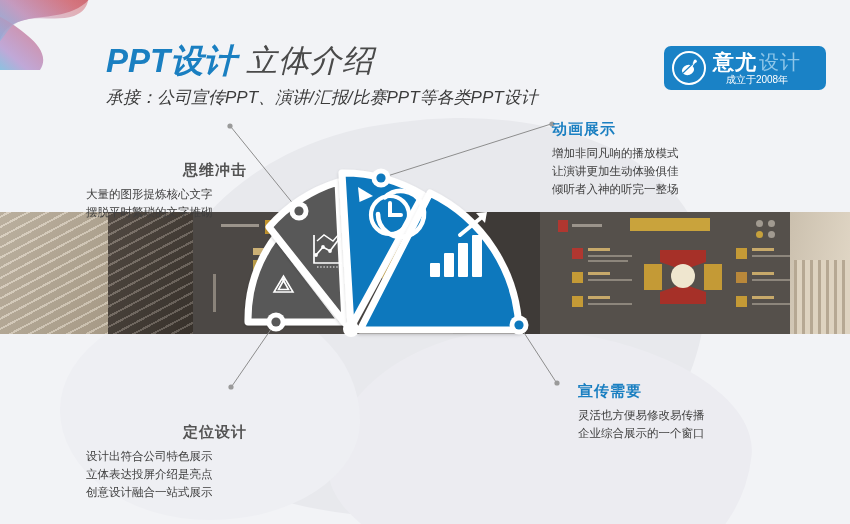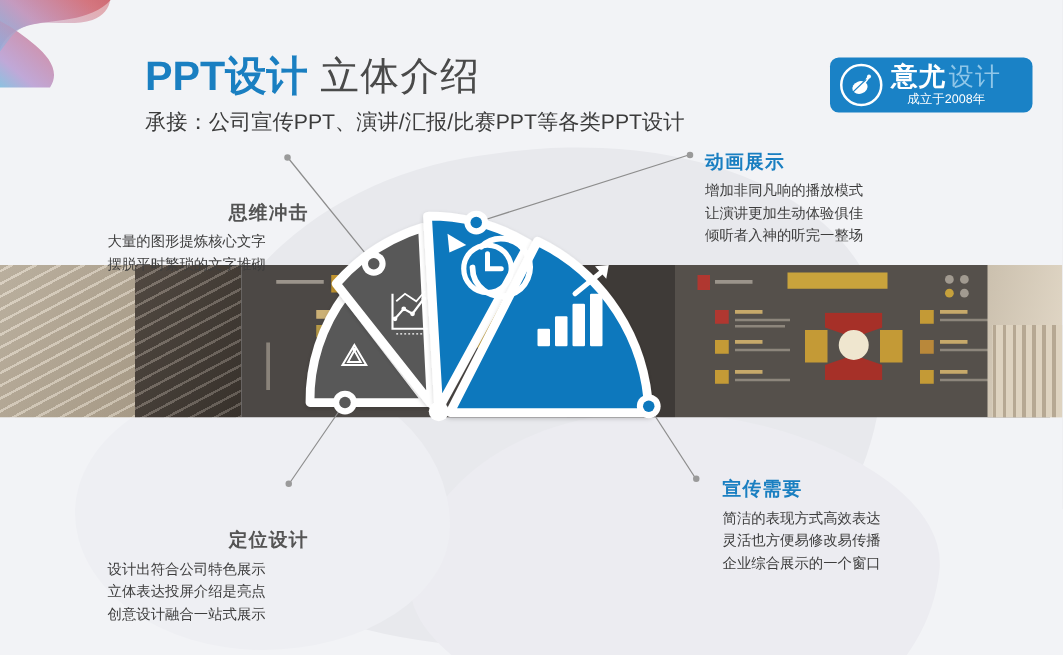--- a/index.html
+++ b/index.html
@@ -18,21 +18,21 @@
     background:#ececf1;border-radius:50% 50% 42% 58% / 60% 40% 60% 40%;
     transform:rotate(6deg);}
   .bg-shape-c{position:absolute;left:60px;top:300px;width:300px;height:220px;
     background:#eeeff3;border-radius:55% 45% 50% 50% / 50% 55% 45% 50%;}
 
   
   .blob{position:absolute;left:-22px;top:-34px;width:160px;height:110px;}
   .blob svg{display:block;}
 
   
-  .header{position:absolute;left:116px;top:44px;}
+  .header{position:absolute;left:106px;top:44px;font-style:italic;}
   .title-row{display:flex;align-items:flex-end;gap:10px;}
   .title-main{font-size:33px;font-weight:bold;color:#1a7fc1;letter-spacing:0px;line-height:1;}
   .title-sub{font-size:31px;color:#4a4a4a;letter-spacing:1px;line-height:1;padding-bottom:1px;}
   .title-desc{margin-top:9px;font-size:17px;color:#3b3b3b;letter-spacing:0px;}
 
   
   .logo{position:absolute;left:664px;top:46px;width:162px;height:44px;
     background:#1a82c6;border-radius:7px;display:flex;align-items:center;padding:0 8px;box-sizing:border-box;}
   .logo-mark{width:30px;height:30px;border-radius:50%;border:2px solid #ffffff;
     display:flex;align-items:center;justify-content:center;flex:0 0 auto;}
@@ -73,21 +73,21 @@
   
   .tb{position:absolute;}
   .tb h3{margin:0 0 6px 0;font-size:15px;font-weight:bold;letter-spacing:1px;}
   .tb p{margin:0;font-size:11.5px;color:#3d3d3d;line-height:1.55;letter-spacing:0px;}
   .tb.right h3{color:#1a7fc1;}
   .tb.left h3{color:#545454;}
   .tb.left{text-align:left;margin-top:41px;}
 
   #tb-siwei{left:86px;top:120px;width:230px;}
   #tb-siwei h3{text-align:center;padding-left:28px;}
-  #tb-donghua{left:564px;top:120px;width:240px;}
+  #tb-donghua{left:552px;top:120px;width:240px;}
   #tb-dingwei{left:86px;top:382px;width:230px;}
   #tb-dingwei h3{text-align:center;padding-left:28px;}
   #tb-xuanchuan{left:578px;top:382px;width:240px;}
 </style>
 </head>
 <body>
 
 <div class="stage">
 
   <div class="bg-shape-a"></div>
@@ -298,18 +298,17 @@
 
   <div class="tb left" id="tb-dingwei">
     <h3>定位设计</h3>
     <p>设计出符合公司特色展示</p>
     <p>立体表达投屏介绍是亮点</p>
     <p>创意设计融合一站式展示</p>
   </div>
 
   <div class="tb right" id="tb-xuanchuan">
     <h3>宣传需要</h3>
-    <p>简洁的表现方式高效表达</p>
     <p>灵活也方便易修改易传播</p>
     <p>企业综合展示的一个窗口</p>
   </div>
 
 </div>
 
 </body></html>

